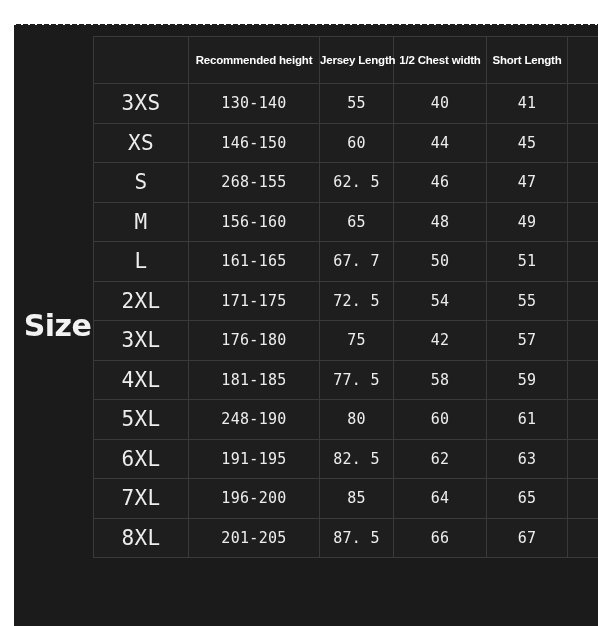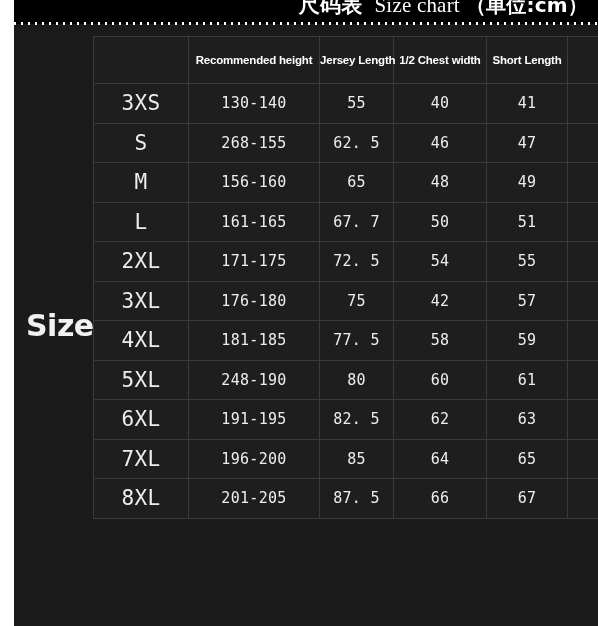--- a/index.html
+++ b/index.html
@@ -97,26 +97,27 @@
     top: 24px;
     width: 584px;
     height: 602px;
     background: #1b1b1b;
     z-index: 1;
   }
 
   
   .size-label-col {
     position: absolute;
-    left: 12px;
+    left: 4px;
     top: 0px;
     width: 79px;
     height: 602px;
     display: flex;
     align-items: center;
+    justify-content: center;
   }
   .size-label {
     color: #f2f2f2;
     font-family: "DejaVu Sans", sans-serif;
     font-weight: bold;
     font-size: 30px;
     letter-spacing: -0.5px;
   }
 
   
@@ -210,20 +211,28 @@
       <tbody>
         <tr>
           <td class="cell-size">3XS</td>
           <td>130-140</td>
           <td>55</td>
           <td>40</td>
           <td>41</td>
           <td class="cell-blank"></td>
         </tr>
         <tr>
+          <td class="cell-size">XS</td>
+          <td>146-150</td>
+          <td>60</td>
+          <td>44</td>
+          <td>45</td>
+          <td class="cell-blank"></td>
+        </tr>
+        <tr>
           <td class="cell-size">S</td>
           <td>268-155</td>
           <td>62. 5</td>
           <td>46</td>
           <td>47</td>
           <td class="cell-blank"></td>
         </tr>
         <tr>
           <td class="cell-size">M</td>
           <td>156-160</td>
@@ -294,23 +303,18 @@
           <td>87. 5</td>
           <td>66</td>
           <td>67</td>
           <td class="cell-blank"></td>
         </tr>
       </tbody>
     </table>
 
   </div>
 
-  <div class="title-band">
-    <div class="title-text">
-      <span class="title-cn">尺码表</span><span>&nbsp;&nbsp;</span><span class="title-en">Size chart</span><span>&nbsp;</span><span class="title-unit">（单位:cm）</span>
-    </div>
-  </div>
 
   <div class="dotted-rule"></div>
 
   <div class="left-gutter"></div>
 
 </div>
 
 </body></html>

